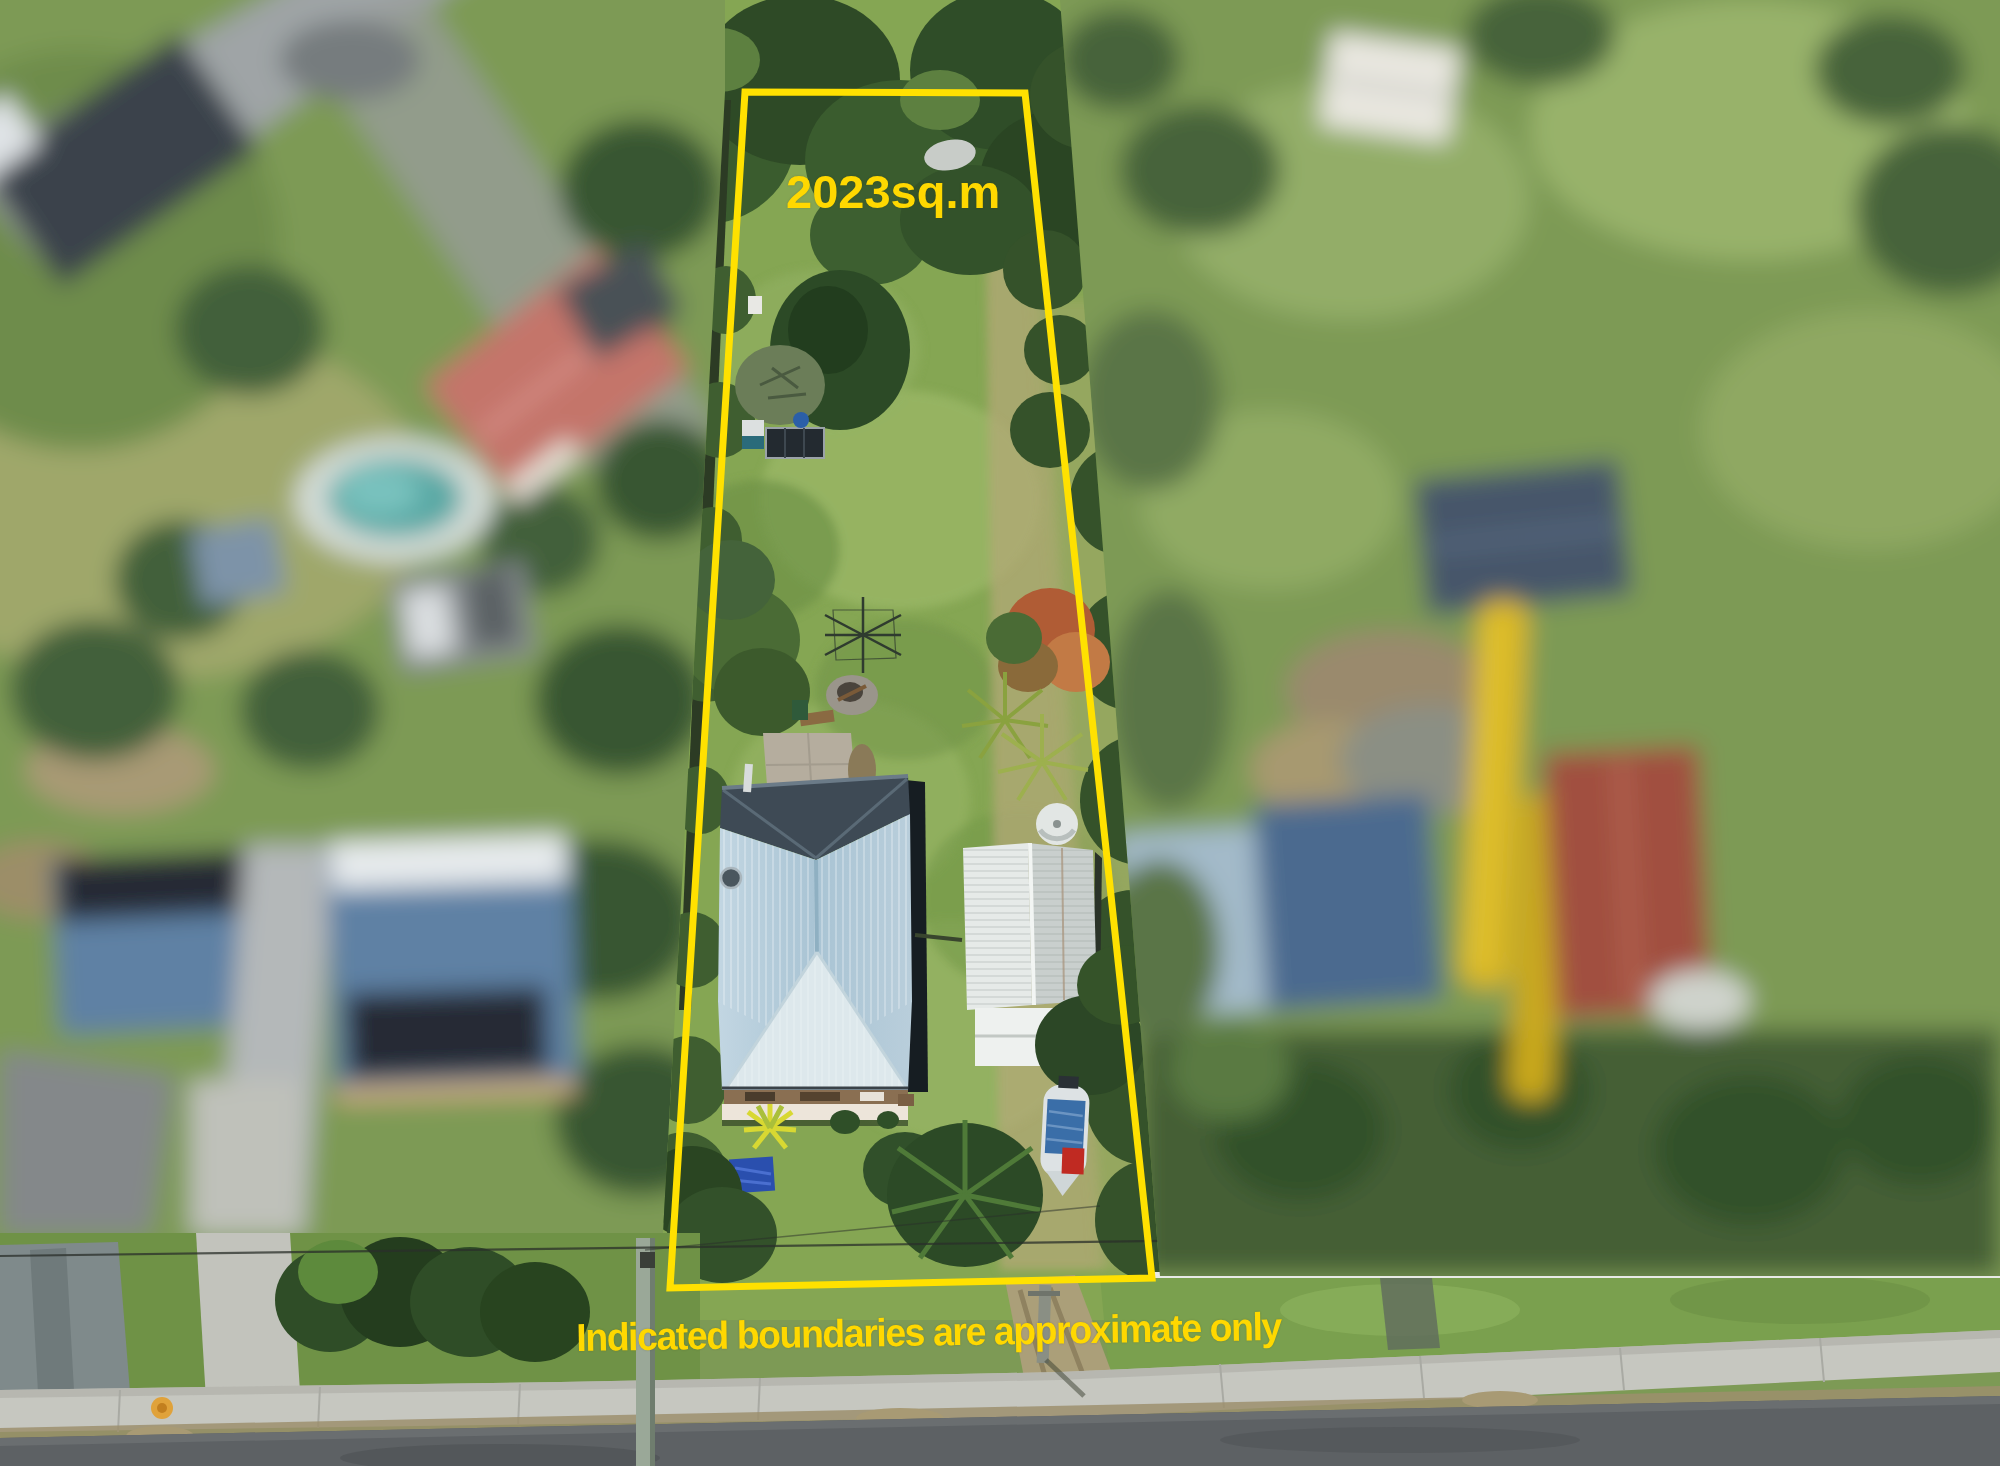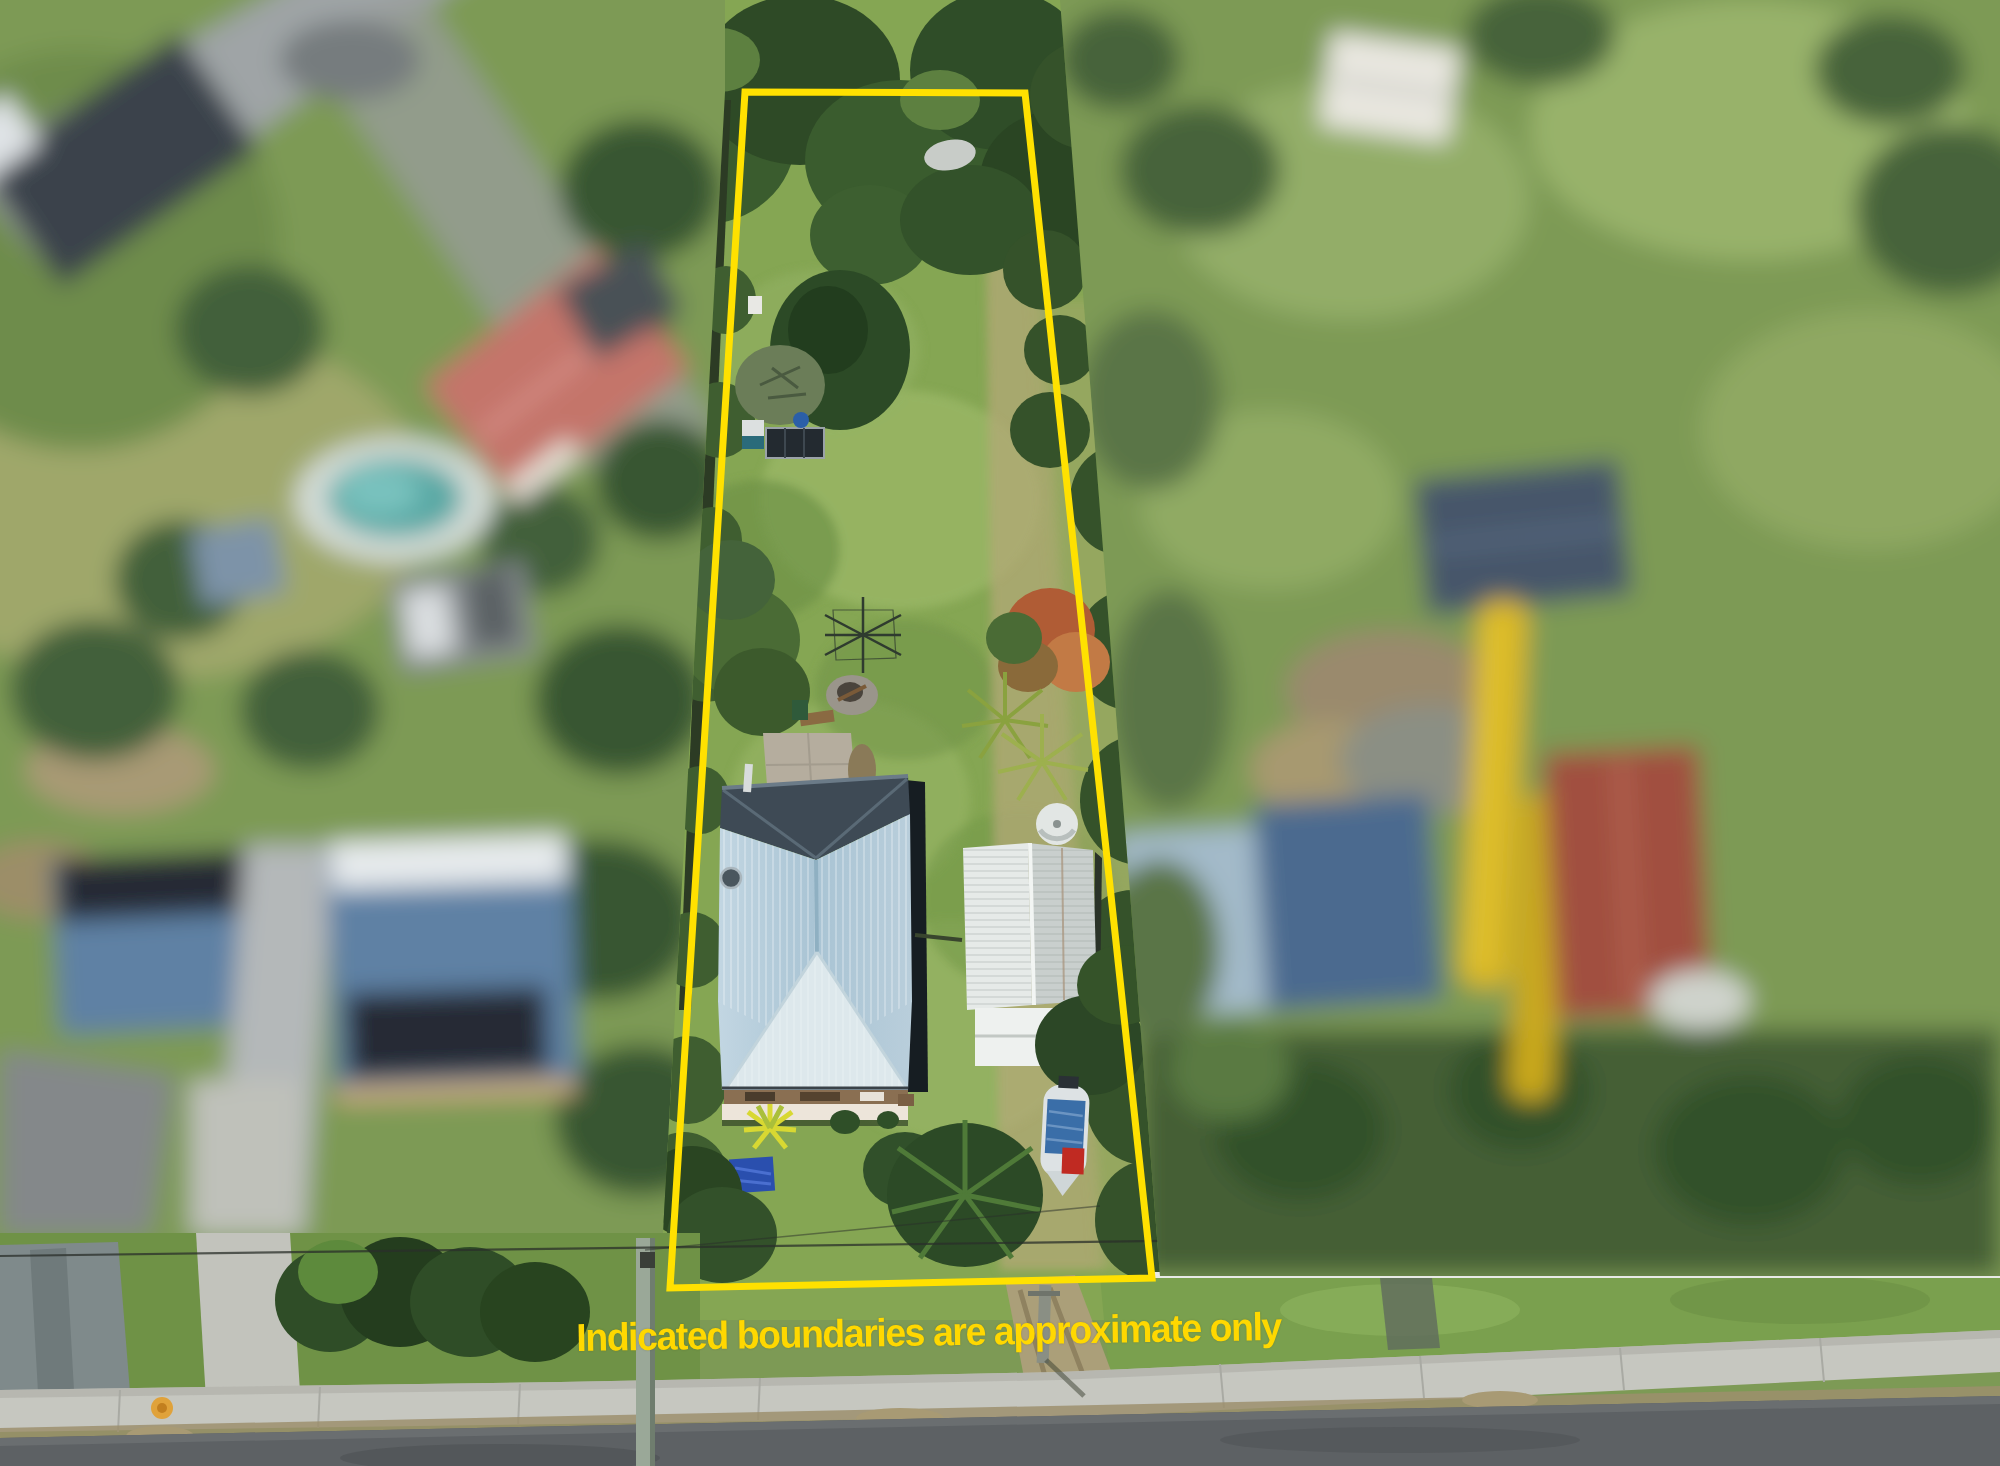--- a/index.html
+++ b/index.html
@@ -457,14 +457,15 @@
         <line x1="1046" y1="1360" x2="1084" y2="1396" stroke="#3a4030" stroke-width="5" opacity="0.5"></line>
       </g>
       <line x1="0" y1="1256" x2="2000" y2="1230" stroke="#2a2f2a" stroke-width="2.2" opacity="0.75"></line>
       <line x1="645" y1="1250" x2="1100" y2="1206" stroke="#2a2f2a" stroke-width="1.6" opacity="0.5"></line>
     </g>
   </g>
 
   <polygon class="boundary" points="745,92 1025,93 1152,1278 670,1288"></polygon>
 </svg>
 
+<div class="overlay-text area-label">2023sq.m</div>
 <div class="overlay-text disclaimer">Indicated boundaries are approximate only</div>
 </div>
 
 </body></html>

